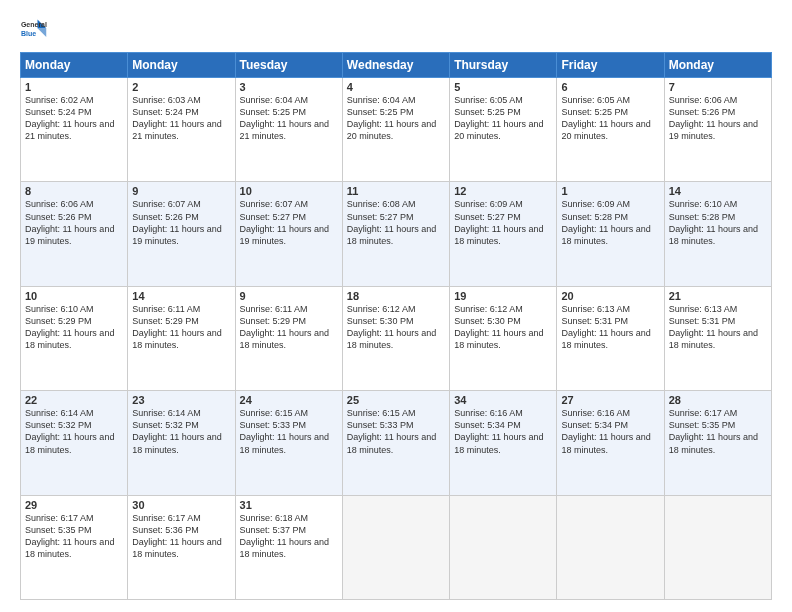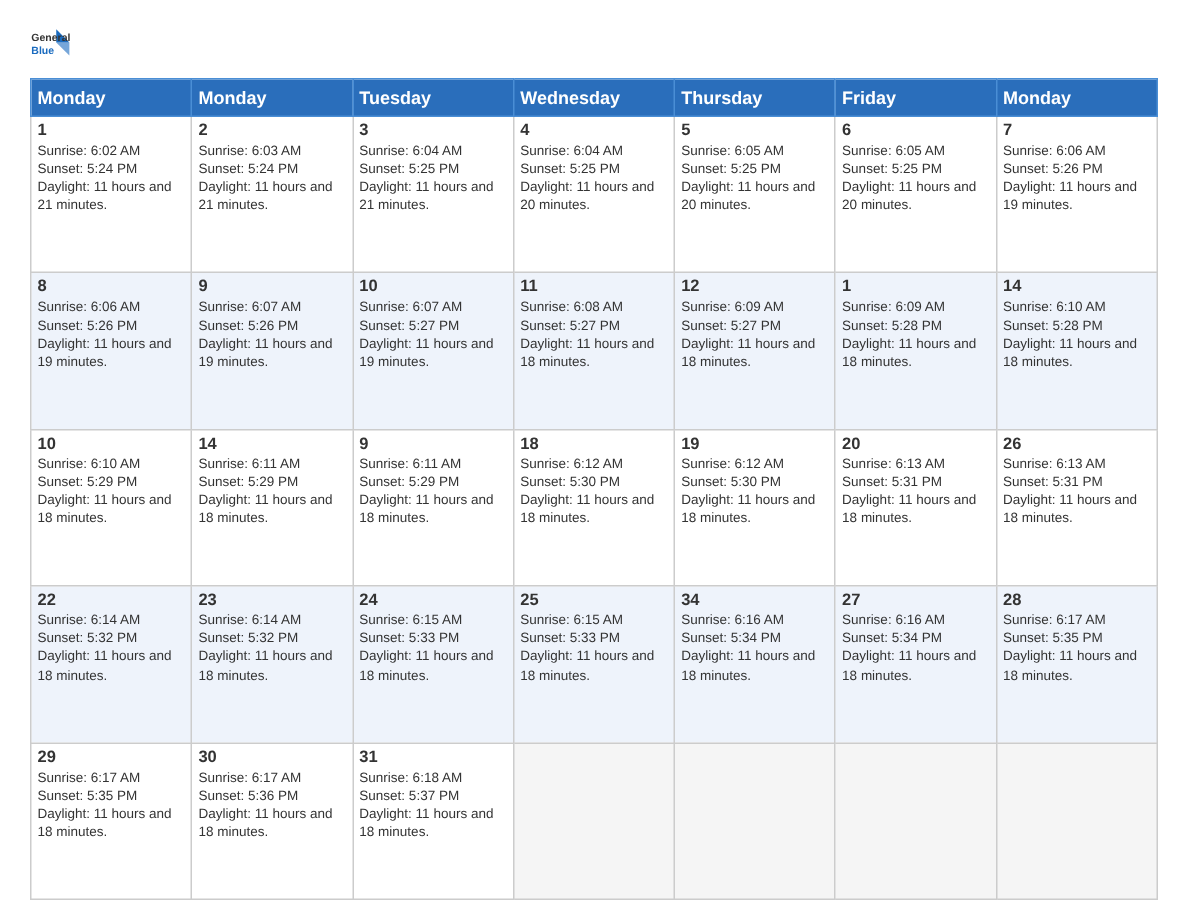--- a/index.html
+++ b/index.html
@@ -160,21 +160,21 @@
           <td><span class="day-num">14</span>
 <span class="day-detail">Sunrise: 6:11 AM<br>Sunset: 5:29 PM<br>Daylight: 11 hours and 18 minutes.</span></td>
           <td><span class="day-num">9</span>
 <span class="day-detail">Sunrise: 6:11 AM<br>Sunset: 5:29 PM<br>Daylight: 11 hours and 18 minutes.</span></td>
           <td><span class="day-num">18</span>
 <span class="day-detail">Sunrise: 6:12 AM<br>Sunset: 5:30 PM<br>Daylight: 11 hours and 18 minutes.</span></td>
           <td><span class="day-num">19</span>
 <span class="day-detail">Sunrise: 6:12 AM<br>Sunset: 5:30 PM<br>Daylight: 11 hours and 18 minutes.</span></td>
           <td><span class="day-num">20</span>
 <span class="day-detail">Sunrise: 6:13 AM<br>Sunset: 5:31 PM<br>Daylight: 11 hours and 18 minutes.</span></td>
-          <td><span class="day-num">26</span>
+          <td><span class="day-num">21</span>
 <span class="day-detail">Sunrise: 6:13 AM<br>Sunset: 5:31 PM<br>Daylight: 11 hours and 18 minutes.</span></td>
         </tr>
         <tr class="row-alt">
           <td><span class="day-num">22</span>
 <span class="day-detail">Sunrise: 6:14 AM<br>Sunset: 5:32 PM<br>Daylight: 11 hours and 18 minutes.</span></td>
           <td><span class="day-num">23</span>
 <span class="day-detail">Sunrise: 6:14 AM<br>Sunset: 5:32 PM<br>Daylight: 11 hours and 18 minutes.</span></td>
           <td><span class="day-num">24</span>
 <span class="day-detail">Sunrise: 6:15 AM<br>Sunset: 5:33 PM<br>Daylight: 11 hours and 18 minutes.</span></td>
           <td><span class="day-num">25</span>

